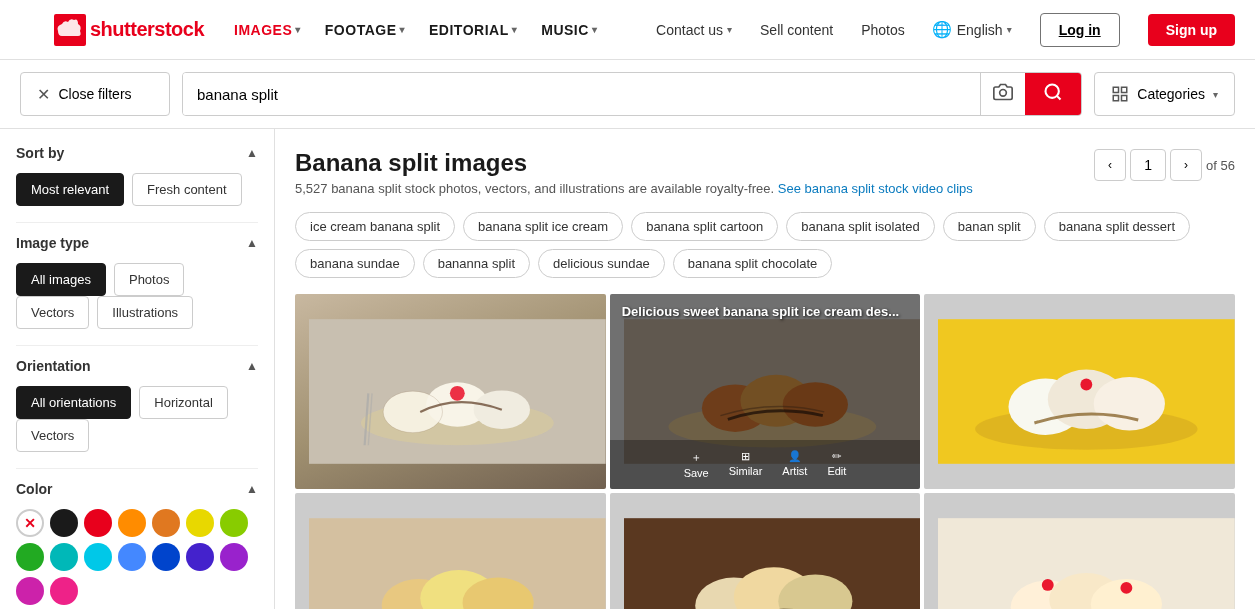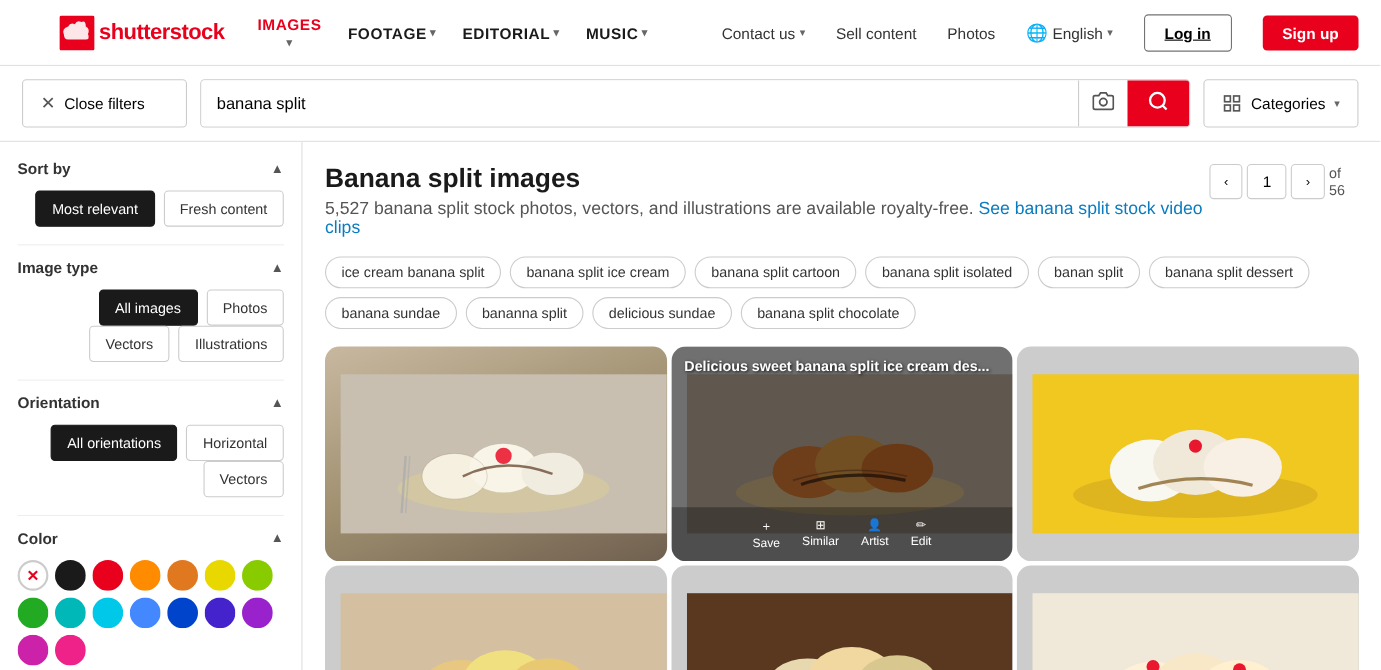--- a/index.html
+++ b/index.html
@@ -41,21 +41,21 @@
       align-items: center;
       gap: 3px;
       padding: 6px 10px;
       font-size: 14px;
       font-weight: bold;
       color: #1a1a1a;
       cursor: pointer;
       text-transform: uppercase;
       letter-spacing: 0.5px;
     }
-    .nav-item.active { color: #e8001c; flex-direction: column; }
+    .nav-item.active { color: #e8001c; }
     .nav-chevron { font-size: 10px; color: #666; }
     .header-spacer { flex: 1; }
     .header-right {
       display: flex;
       align-items: center;
       gap: 28px;
       font-size: 14px;
     }
     .header-link {
       color: #333;
@@ -178,21 +178,20 @@
       font-weight: bold;
       margin-bottom: 12px;
       cursor: pointer;
     }
     .filter-header .chevron { font-size: 12px; color: #555; }
     .filter-btn-row {
       display: flex;
       gap: 8px;
       flex-wrap: wrap;
       margin-bottom: 0;
-      justify-content: flex-end;
     }
     .filter-btn {
       padding: 8px 14px;
       border: 1px solid #ccc;
       border-radius: 4px;
       background: #fff;
       cursor: pointer;
       font-size: 13px;
       color: #333;
     }
@@ -245,21 +244,21 @@
       justify-content: space-between;
       margin-bottom: 16px;
     }
     .results-title {
       font-size: 24px;
       font-weight: bold;
       color: #1a1a1a;
       margin-bottom: 4px;
     }
     .results-desc {
-      font-size: 16px;
+      font-size: 13px;
       color: #555;
     }
     .results-desc a {
       color: #0a7bbf;
       text-decoration: none;
     }
     .pagination {
       display: flex;
       align-items: center;
       gap: 4px;
@@ -308,21 +307,21 @@
 
     
     .image-grid {
       display: grid;
       grid-template-columns: repeat(3, 1fr);
       gap: 4px;
     }
     .image-card {
       position: relative;
       overflow: hidden;
-      border-radius: 13px;
+      border-radius: 2px;
       cursor: pointer;
       background: #ccc;
       padding-left: 14px;
     }
   </style>
 </head>
 <body>
 
 <header class="header">
   <a class="logo">

